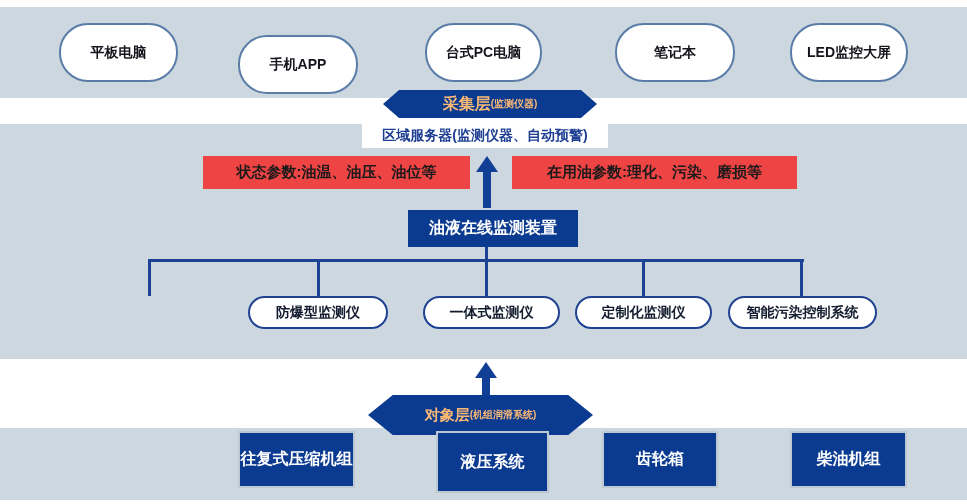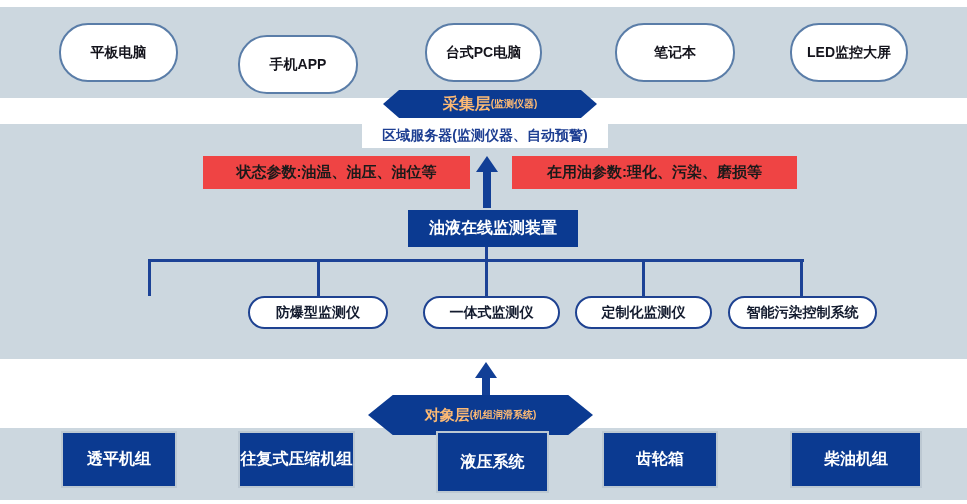--- a/index.html
+++ b/index.html
@@ -99,19 +99,18 @@
   <div class="wbox midstyle" style="left:728px;top:296px;width:149px;height:33px">智能污染控制系统</div>
 
   <div class="arrow-head" style="left:475px;top:362px;"></div>
   <div class="arrow-shaft" style="left:482px;top:377px;height:19px;"></div>
 
   <div class="pill" id="pill-object">
     <span class="big" style="font-size:15px">对象层</span>
       <span class="small"> (机组润滑系统)</span>
   </div>
 
-  <div class="dbox lightedge" style="left:61px;top:431px;width:116px;height:57px">透平机组</div>
   <div class="dbox lightedge" style="left:238px;top:431px;width:117px;height:57px">往复式压缩机组</div>
   <div class="dbox lightedge" style="left:436px;top:431px;width:113px;height:62px">液压系统</div>
   <div class="dbox lightedge" style="left:602px;top:431px;width:116px;height:57px">齿轮箱</div>
-  <div class="dbox lightedge" style="left:790px;top:431px;width:132px;height:57px">柴油机组</div>
+  <div class="dbox lightedge" style="left:790px;top:431px;width:117px;height:57px">柴油机组</div>
 
 </div>
 
 </body></html>

